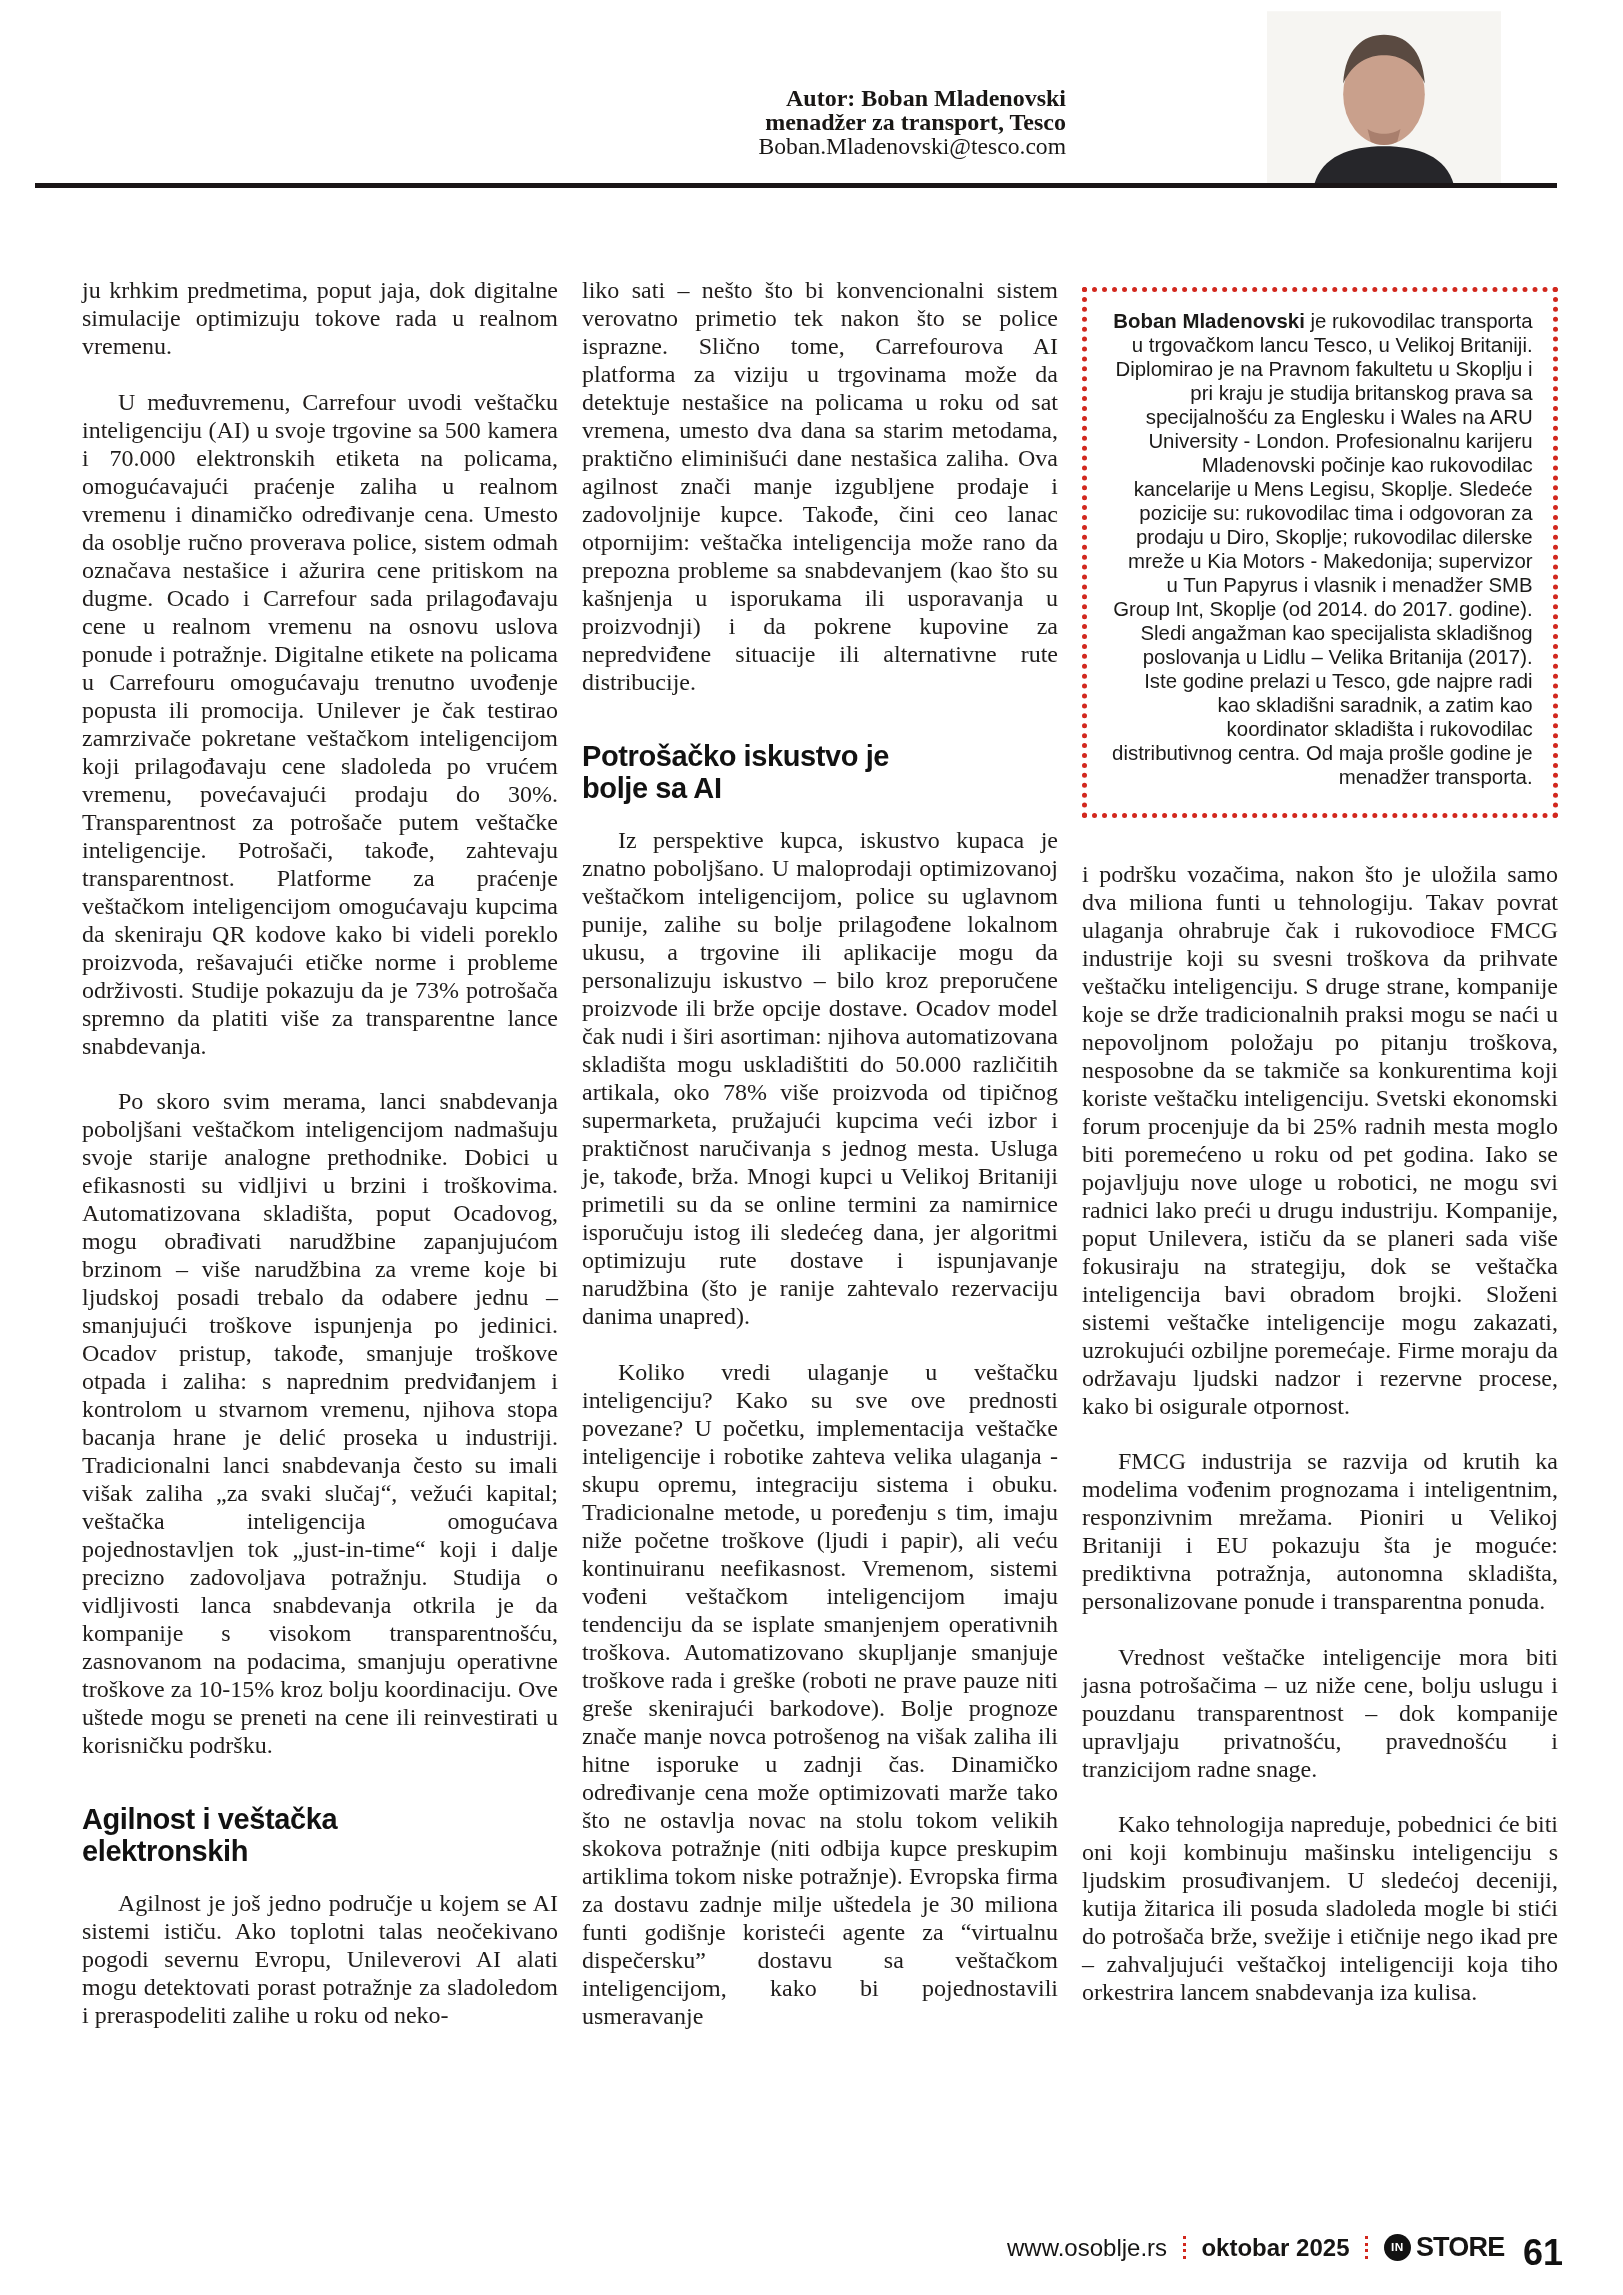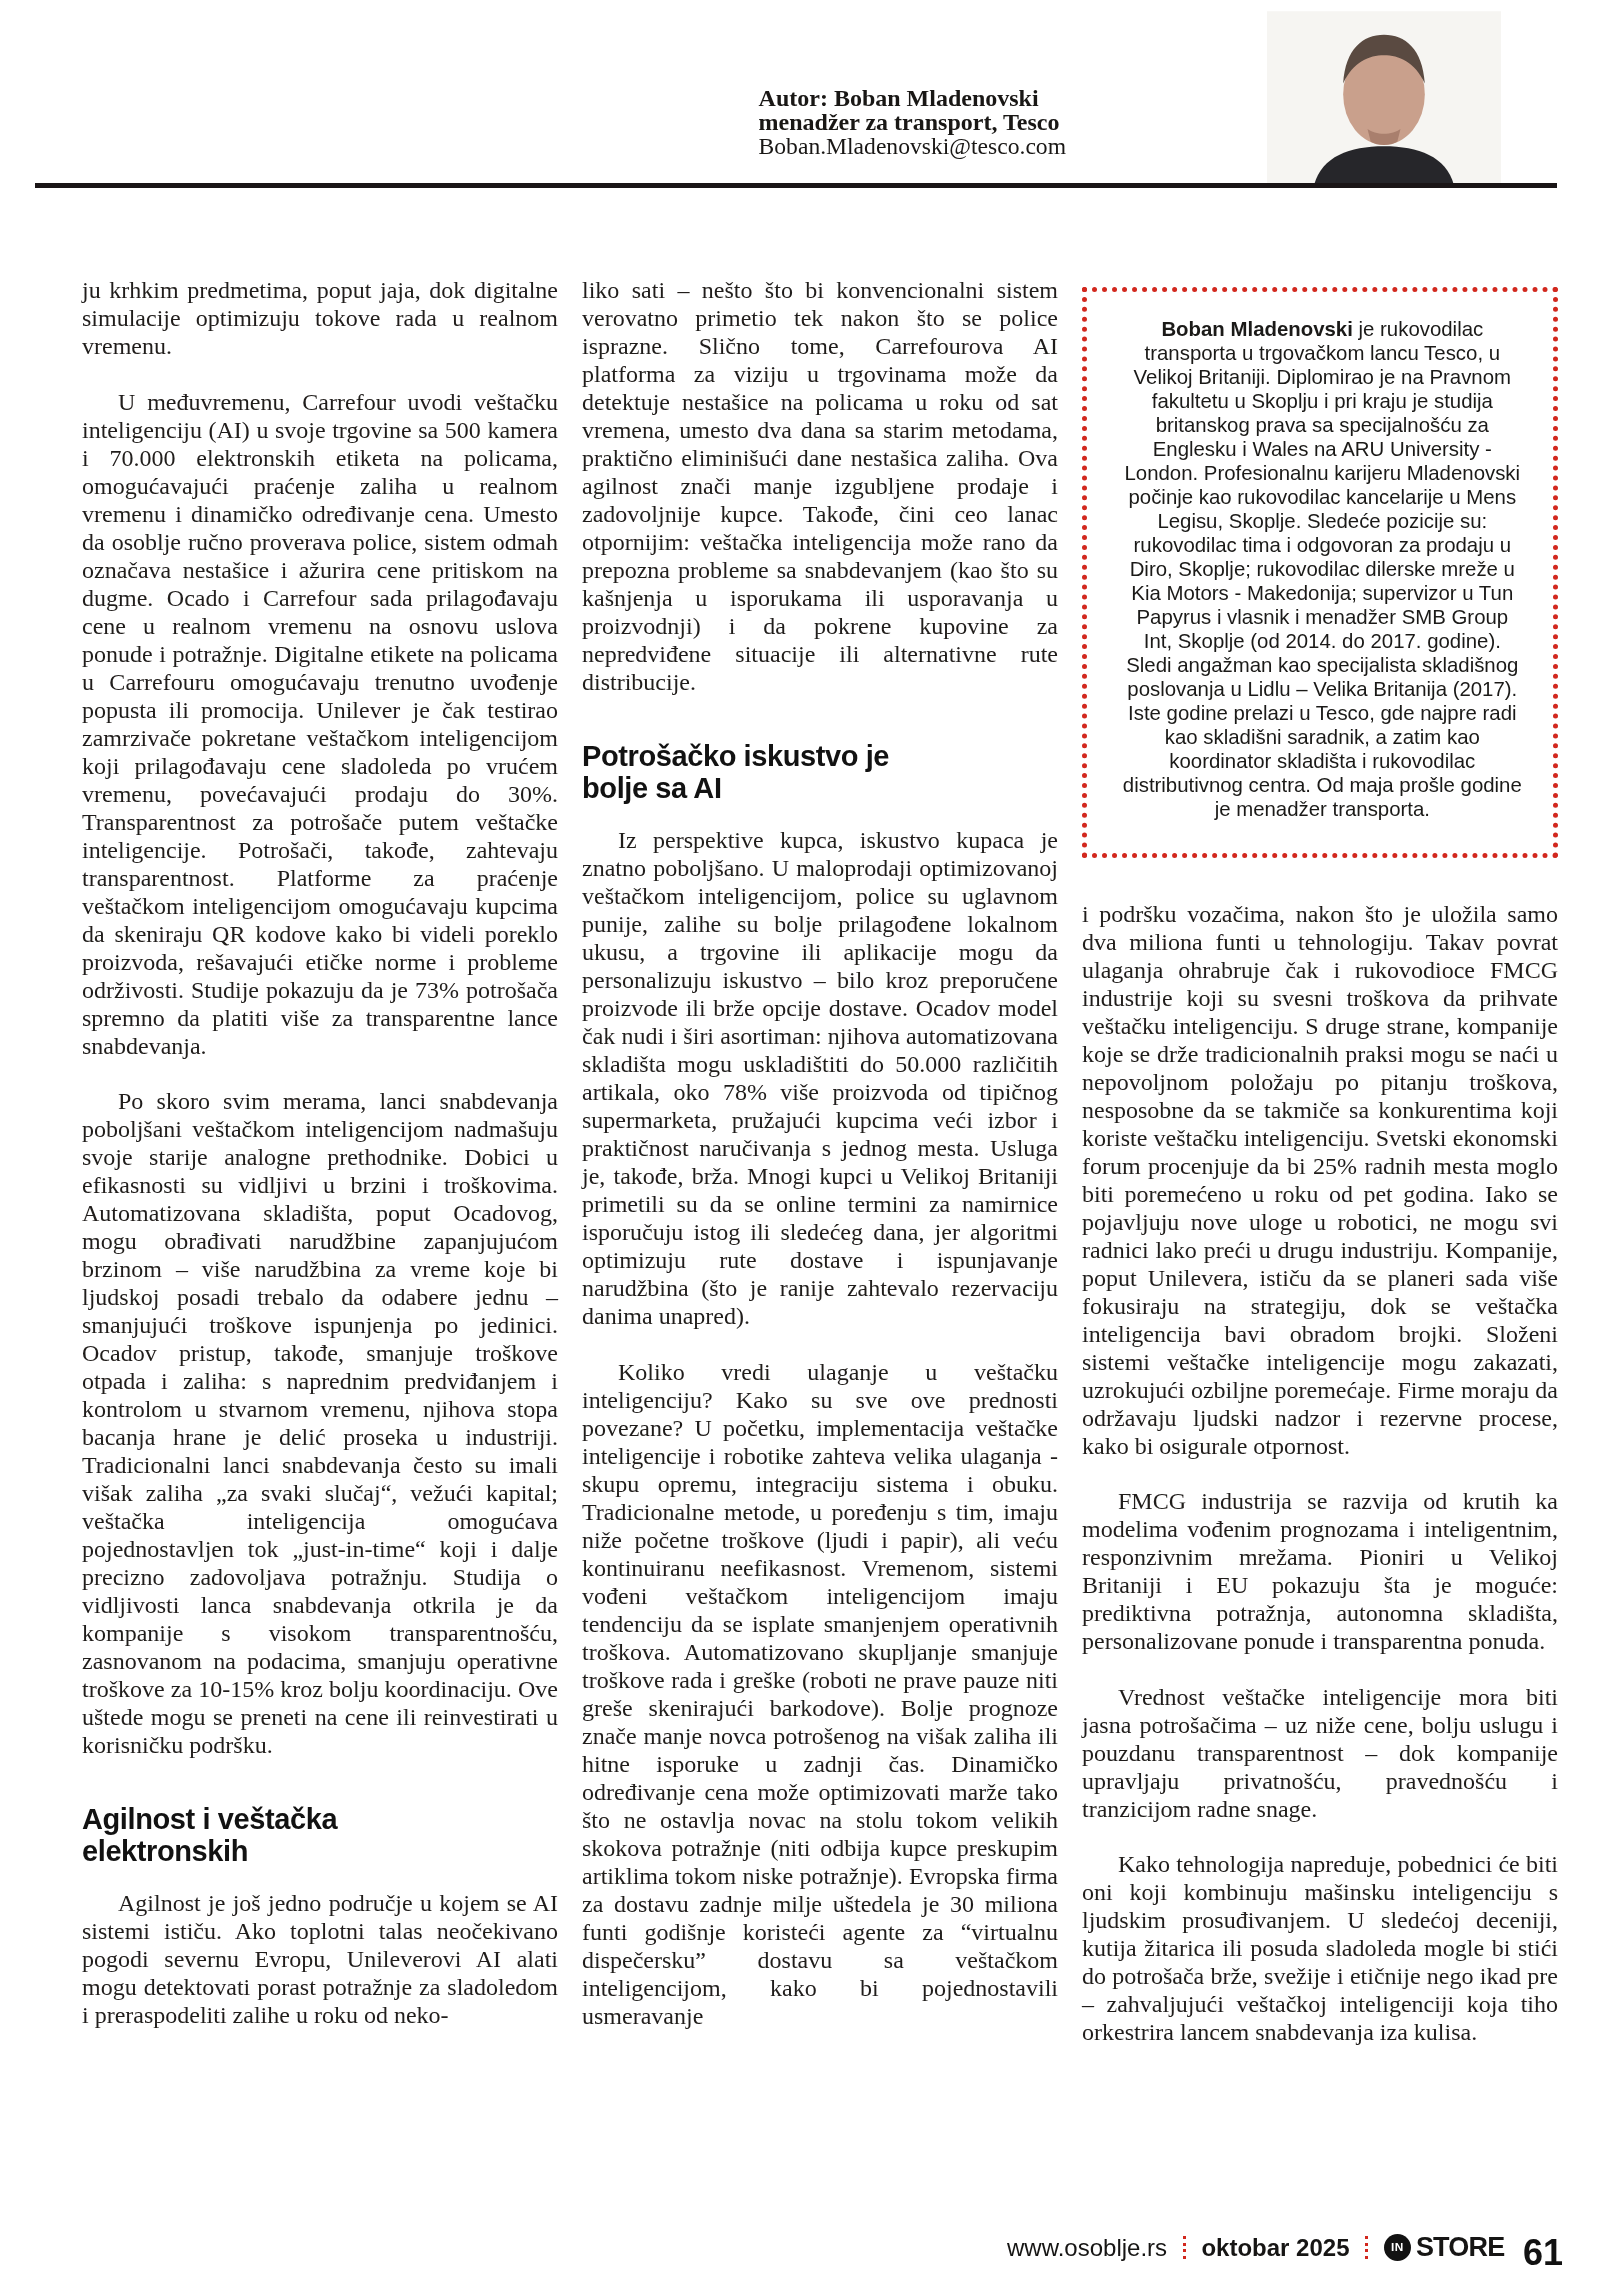--- a/index.html
+++ b/index.html
@@ -7,21 +7,21 @@
     position:relative;
     width:1623px;height:2295px;
     background:#ffffff;
     overflow:hidden;
     font-family:"Liberation Serif",serif;
   }
   
   .author-block{
     position:absolute;
     top:86px;right:557px;
-    text-align:left;
+    text-align:right;
     color:#191715;
     line-height:24px;
   }
   .author-line{font-weight:700;font-size:24px;font-family:"Liberation Serif",serif;}
   .author-email{font-weight:400;font-size:23.6px;font-family:"Liberation Serif",serif;}
   .photo{
     position:absolute;left:1267px;top:11px;
     width:234px;height:174px;
   }
   .rule{
@@ -63,24 +63,24 @@
   }
   .about h3{
     margin:6.3px 0 14px 0;
     font-family:"Liberation Sans",sans-serif;
     font-weight:700;
     font-size:35px;line-height:38px;
     letter-spacing:-0.4px;
     color:#121212;
   }
   .about p{
-    margin:8px;
+    margin:0;
     font-family:"Liberation Sans",sans-serif;
     font-size:20.4px;line-height:24px;
-    text-align:center;
+    text-align:right;
     color:#1b1a18;
   }
   .about p strong{font-weight:700;}
   
   .footer-cluster{
     position:absolute;left:1007px;top:2232px;
     display:flex;align-items:center;gap:15.7px;
     font-family:"Liberation Sans",sans-serif;
     font-size:24px;color:#161514;
     white-space:nowrap;

